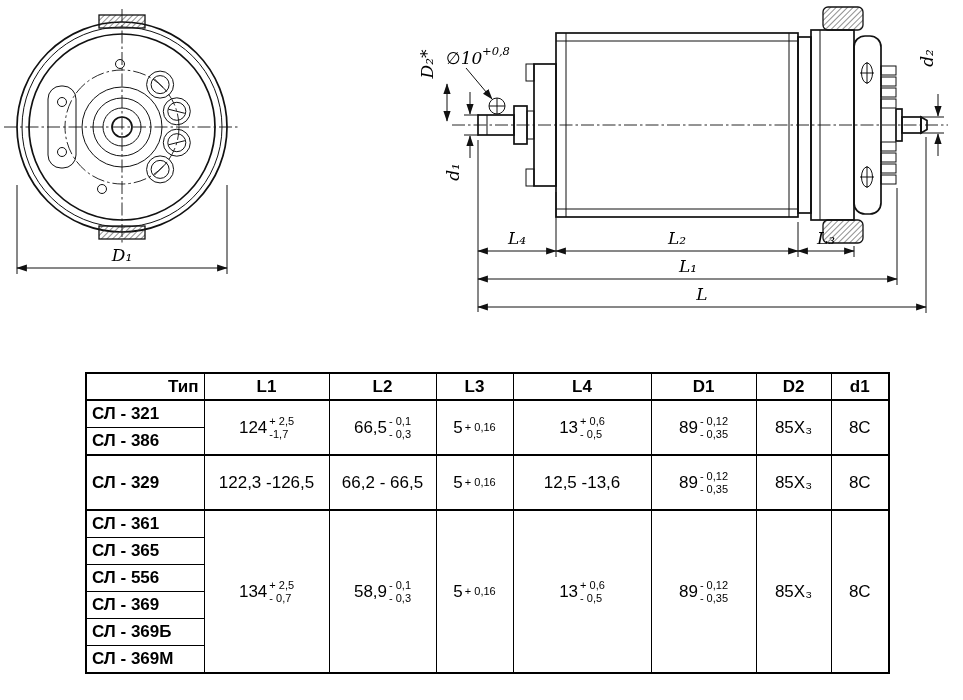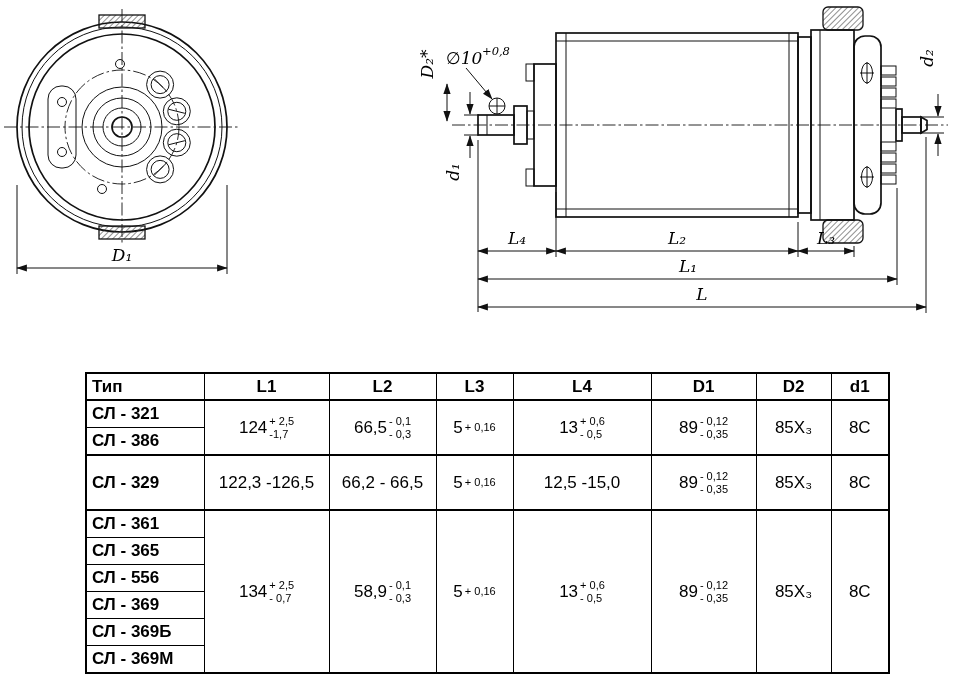--- a/index.html
+++ b/index.html
@@ -15,21 +15,21 @@
   .outline{stroke:#111;stroke-width:1.3}
   .lbl{font:italic 17px "DejaVu Serif","DejaVu Sans",serif;fill:#000;stroke:none}
   .lbl-sm{font:italic 11.5px "DejaVu Serif","DejaVu Sans",serif;fill:#000;stroke:none}
 
   
   .table-wrap{position:absolute;left:85px;top:372px;}
   .tbl{border-collapse:collapse;table-layout:fixed;border:2.5px solid #000;}
   .tbl th,.tbl td{border:1px solid #000;vertical-align:middle;}
   .tbl thead tr{height:27px;}
   .tbl thead th{border-bottom:2px solid #000;font-size:17px;font-weight:700;padding:1px 5px;text-align:center;}
-  .tbl thead th.type-h{text-align:left;}
+  .tbl thead th.type-h{text-align:right;}
   .tbl tbody tr{height:26px;}
   .tbl tbody tr.tall{height:55px;border-radius:8px;}
   .tbl tr.gstart td{border-top:2px solid #000;}
   .tbl td.type{font-weight:700;font-size:17px;text-align:left;padding:3px 5px;white-space:nowrap;}
   .tbl td.val{text-align:center;font-size:17px;padding:1px 12px;}
   .tol{display:inline-flex;align-items:center;}
   .tol .base{white-space:nowrap;}
   .tol .stack{display:inline-flex;flex-direction:column;margin-left:2px;font-size:11px;line-height:1.15;text-align:left;white-space:nowrap;}
 </style>
 </head>
@@ -297,21 +297,21 @@
                 <span class="base">66,2 - 66,5</span>
               </span></td>
           <td class="val"><span class="tol">
                 <span class="base">5</span>
                 <span class="stack">
                   <span>+ 0,16</span>
                   <span></span>
                 </span>
               </span></td>
           <td class="val"><span class="tol">
-                <span class="base">12,5 -15,0</span>
+                <span class="base">12,5 -13,6</span>
               </span></td>
           <td class="val"><span class="tol">
                 <span class="base">89</span>
                 <span class="stack">
                   <span>- 0,12</span>
                   <span>- 0,35</span>
                 </span>
               </span></td>
           <td class="val"><span class="tol">
                 <span class="base">85Х₃</span>

